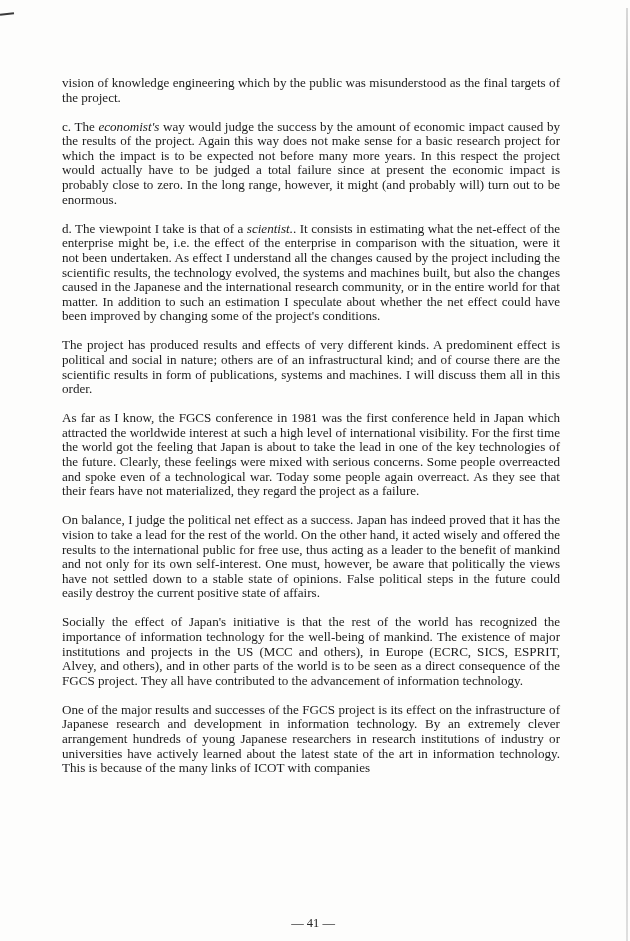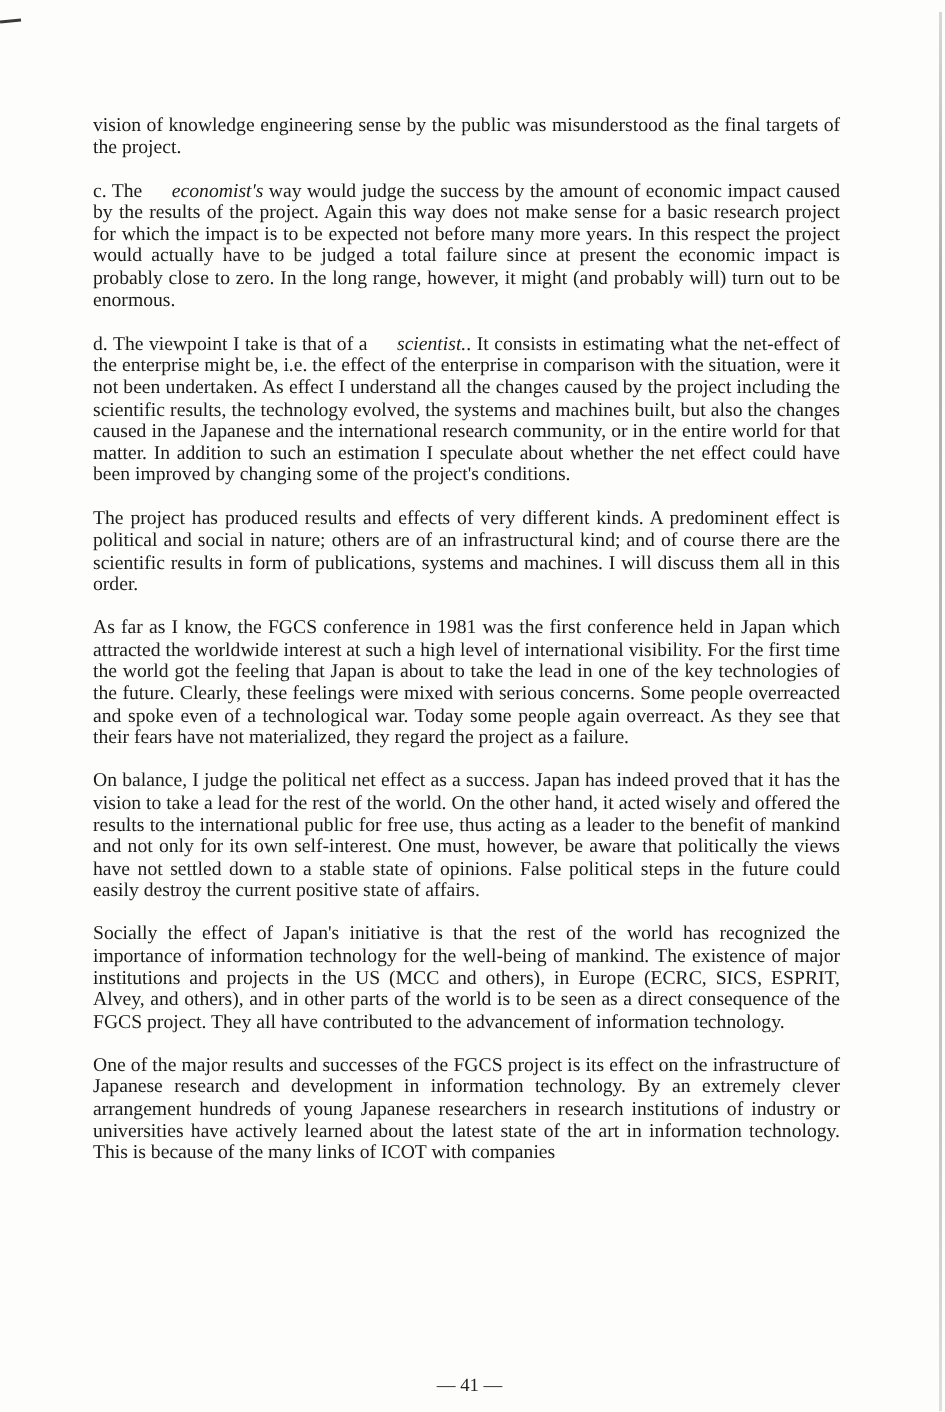--- a/index.html
+++ b/index.html
@@ -16,38 +16,38 @@
     .right-border {
       position: absolute; left: 626px; top: 8px; width: 2px; height: 933px;
       background: linear-gradient(#cfcfcf, #9a9a9a 20%, #b8b8b8 80%, #d8d8d8);
       opacity: 0.8;
     }
     .page {
       position: absolute; left: 62px; top: 76px; width: 498px;
       font-size: 13.1px; line-height: 14.6px; text-align: justify;
     }
     .para { margin: 0 0 14.5px 0; }
-    .para em { font-style: italic; margin-left: 16px; }
+    .para em { font-style: italic; }
     .heading {
       font-weight: bold; font-size: 13.3px; margin: 27px 0 14px 0;
       text-align: left;
     }
     .footer {
       position: absolute; left: 0; width: 626px; top: 916px;
       text-align: center; font-size: 12.5px; color: #222;
     }
   </style>
 </head>
 <body>
 
 <div class="edge-mark"></div>
 <div class="right-border"></div>
 
 <div class="page">
-  <p class="para">vision of knowledge engineering sense by the public was misunderstood as the final targets of the project.</p>
+  <p class="para">vision of knowledge engineering which by the public was misunderstood as the final targets of the project.</p>
 
   <p class="para"><span>c. The </span><em>economist's</em><span> way would judge the success by the amount of economic impact caused by the results of the project. Again this way does not make sense for a basic research project for which the impact is to be expected not before many more years. In this respect the project would actually have to be judged a total failure since at present the economic impact is probably close to zero. In the long range, however, it might (and probably will) turn out to be enormous.</span></p>
 
   <p class="para"><span>d. The viewpoint I take is that of a </span><em>scientist.</em><span>. It consists in estimating what the net-effect of the enterprise might be, i.e. the effect of the enterprise in comparison with the situation, were it not been undertaken. As effect I understand all the changes caused by the project including the scientific results, the technology evolved, the systems and machines built, but also the changes caused in the Japanese and the international research community, or in the entire world for that matter. In addition to such an estimation I speculate about whether the net effect could have been improved by changing some of the project's conditions.</span></p>
 
 
   <p class="para">The project has produced results and effects of very different kinds.  A predominent effect is political and social in nature; others are of an infrastructural kind; and of course there are the scientific results in form of publications, systems and machines. I will discuss them all in this order.</p>
   <p class="para">As far as I know, the FGCS conference in 1981 was the first conference held in Japan which attracted the worldwide interest at such a high level of international visibility. For the first time the world got the feeling that Japan is about to take the lead in one of the key technologies of the future. Clearly, these feelings were mixed with serious concerns. Some people overreacted and spoke even of a technological war. Today some people again overreact. As they see that their fears have not materialized, they regard the project as a failure.</p>
   <p class="para">On balance, I judge the political net effect as a success. Japan has indeed proved that it has the vision to take a lead for the rest of the world. On the other hand, it acted wisely and offered the results to the international public for free use, thus acting as a leader to the benefit of mankind and not only for its own self-interest. One must, however, be aware that politically the views have not settled down to a stable state of opinions. False political steps in the future could easily destroy the current positive state of affairs.</p>
   <p class="para">Socially the effect of Japan's initiative is that the rest of the world has recognized the importance of information technology for the well-being of mankind. The existence of major institutions and projects in the US (MCC and others), in Europe (ECRC, SICS, ESPRIT, Alvey, and others), and in other parts of the world is to be seen as a direct consequence of the FGCS project. They all have contributed to the advancement of information technology.</p>

